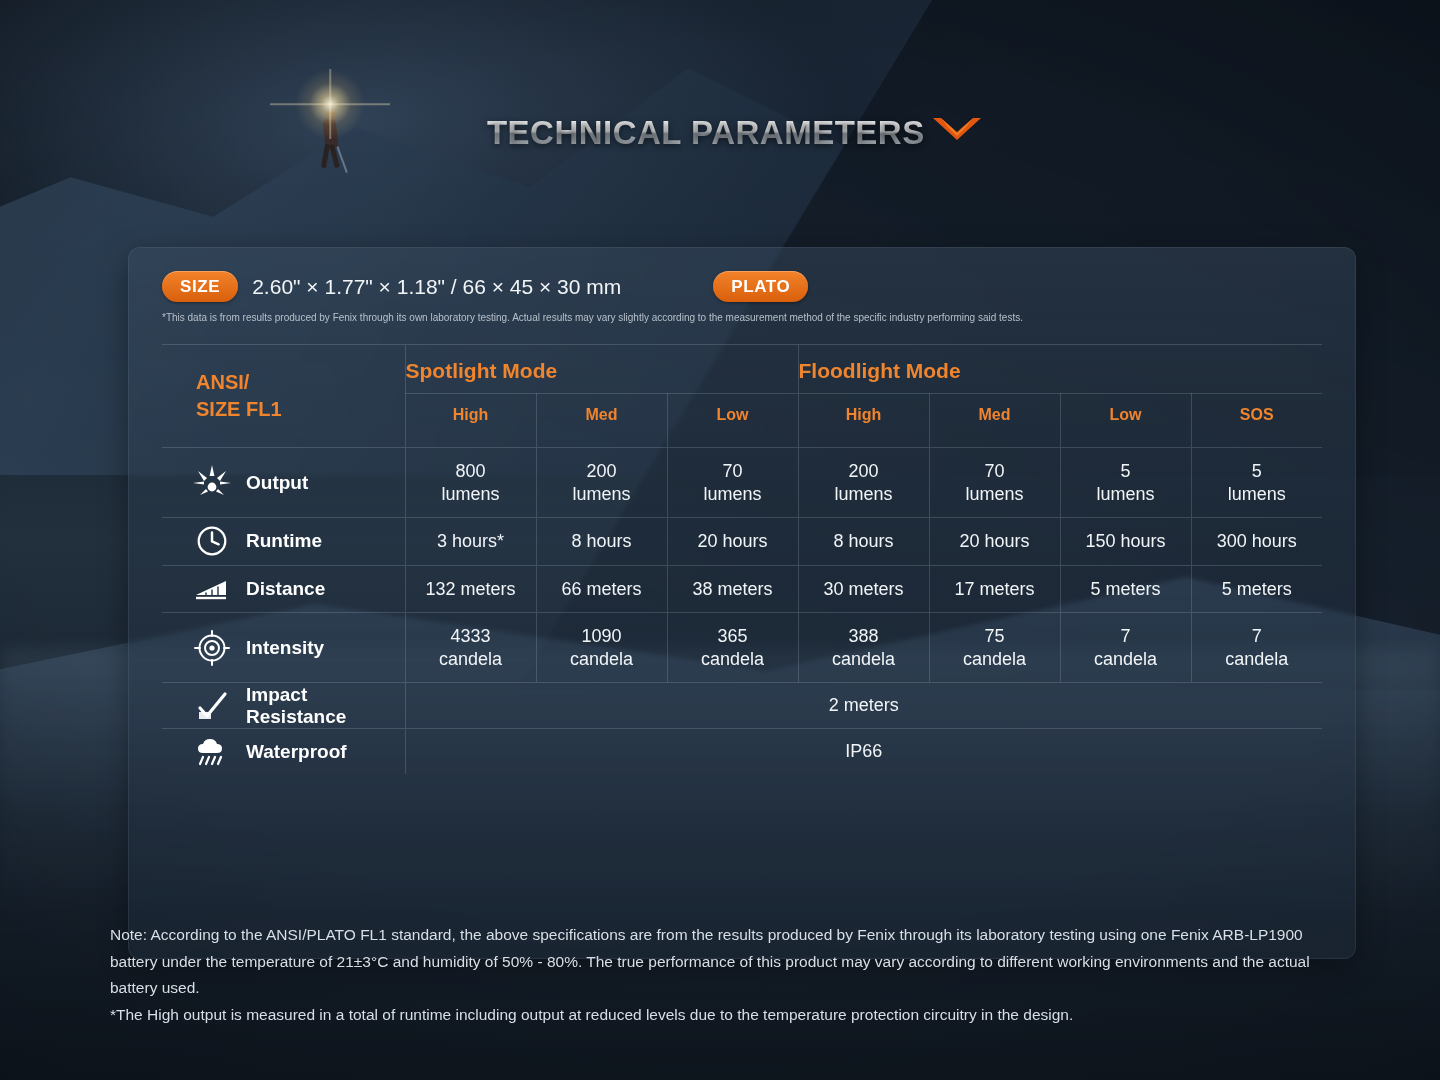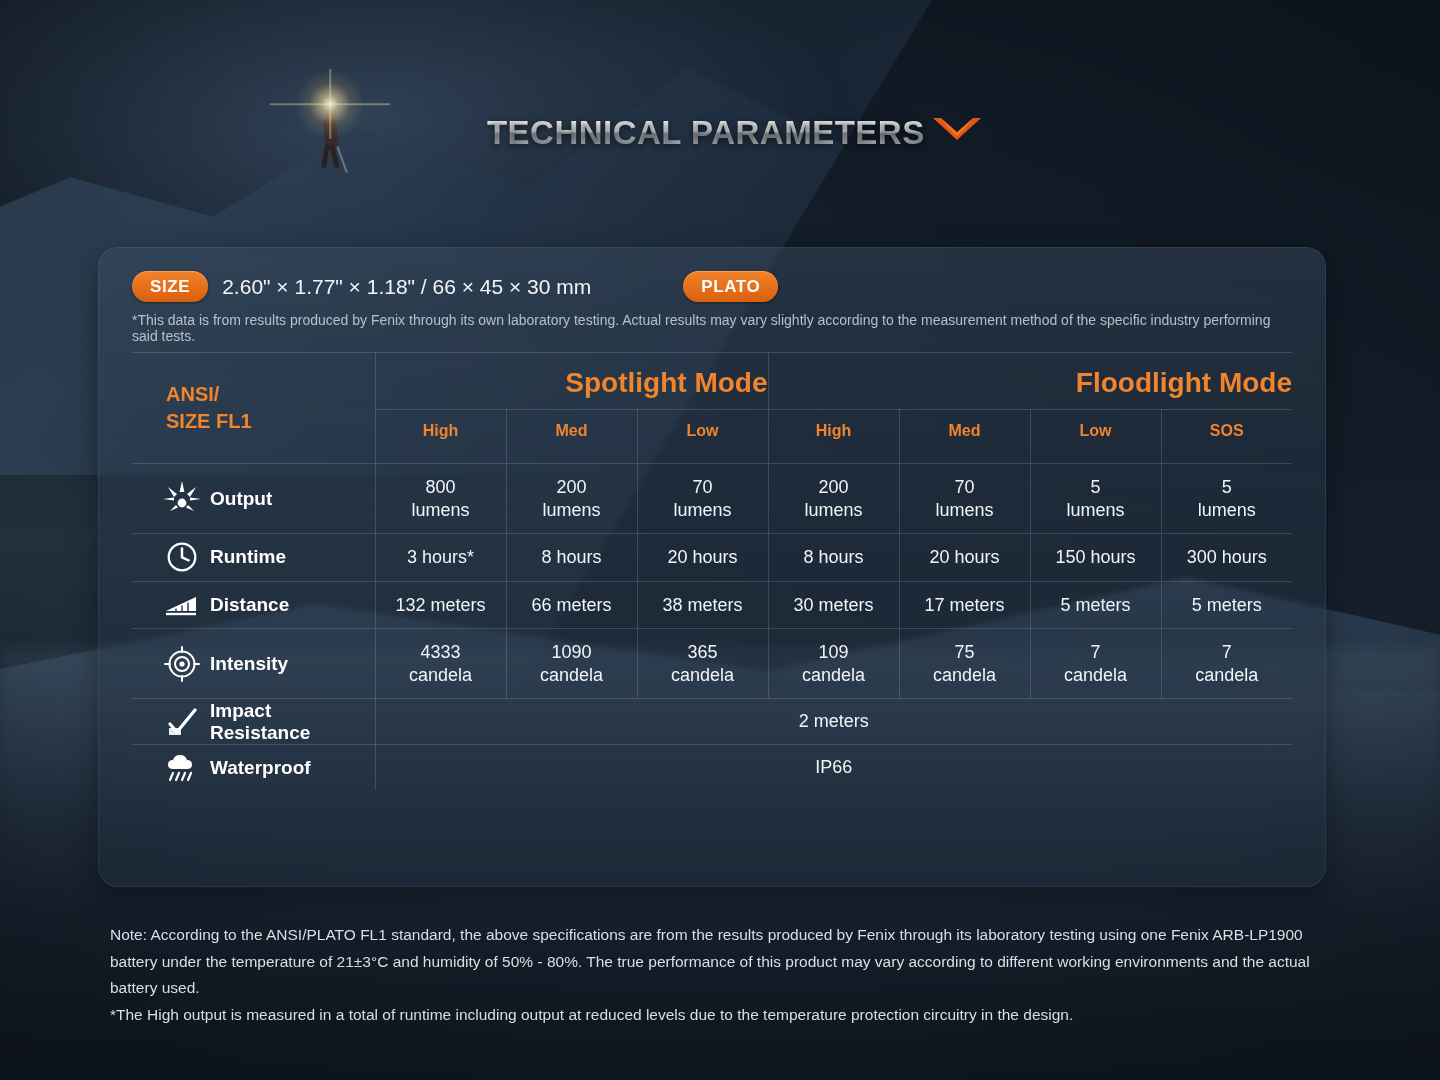--- a/index.html
+++ b/index.html
@@ -166,25 +166,25 @@
   }
   #chevron {
     margin: 16px auto 0;
     width: 56px;
     height: 30px;
   }
 
   
   #panel {
     position: absolute;
-    left: 98px;
+    left: 128px;
     top: 247px;
     width: 1228px;
-    height: 640px;
-    border-radius: 20px;
+    height: 712px;
+    border-radius: 12px;
     background: linear-gradient(to bottom, rgba(58,76,96,0.46), rgba(40,56,74,0.40) 45%, rgba(34,48,64,0.44));
     box-shadow: inset 0 0 0 1px rgba(180,200,220,0.10), 0 8px 28px rgba(0,0,0,0.35);
     backdrop-filter: blur(2px);
     color: #eef2f6;
   }
 
   .top-row {
     display: flex;
     align-items: center;
     padding: 24px 34px 0 34px;
@@ -208,24 +208,24 @@
   .pill-value {
     font-size: 21px;
     color: #f2f5f8;
     margin-left: 14px;
     white-space: nowrap;
   }
   .spacer-mid { width: 92px; }
 
   #disclaimer {
     margin: 10px 34px 0 34px;
-    font-size: 14px;
+    font-size: 10px;
     color: #c3ccd5;
     opacity: 0.92;
-    padding-bottom: 8px;
+    padding-bottom: 21px;
     border-bottom: 1px solid rgba(190,205,220,0.22);
   }
 
   
   table {
     width: calc(100% - 68px);
     margin: 0 34px;
     border-collapse: collapse;
     table-layout: fixed;
   }
@@ -244,39 +244,39 @@
   .ansi-cell {
     vertical-align: middle;
     padding: 16px 0 16px 34px;
     color: #f0852d;
     font-size: 20px;
     font-weight: bold;
     line-height: 1.35;
     border-bottom: 1px solid rgba(190,205,220,0.20);
   }
   .group-head {
-    text-align: right;
+    text-align: left;
     color: #f0852d;
-    font-size: 28px;
+    font-size: 21px;
     font-weight: bold;
     padding: 14px 0 10px;
     border-bottom: 1px solid rgba(190,205,220,0.20);
   }
   .mode-head {
     text-align: center;
     color: #f0852d;
     font-size: 16px;
     font-weight: bold;
     padding: 12px 0 23px;
   }
 
   .param-cell {
     display: flex;
     align-items: center;
-    gap: 8px;
+    gap: 14px;
     padding-left: 30px;
   }
   .param-icon {
     width: 40px;
     height: 40px;
     flex: 0 0 40px;
     display: flex;
     align-items: center;
     justify-content: center;
   }
@@ -476,21 +476,21 @@
                     <path d="M32 20 L37 20"></path>
                 </g>
               </svg>
             </span>
             <span class="param-label">Intensity</span>
           </div>
         </td>
         <td class="val vline"><span>4333</span><span class="u">candela</span></td>
         <td class="val vline"><span>1090</span><span class="u">candela</span></td>
         <td class="val vline"><span>365</span><span class="u">candela</span></td>
-        <td class="val vline"><span>109</span><span class="u">candela</span></td>
+        <td class="val vline"><span>388</span><span class="u">candela</span></td>
         <td class="val vline"><span>75</span><span class="u">candela</span></td>
         <td class="val vline"><span>7</span><span class="u">candela</span></td>
         <td class="val vline"><span>7</span><span class="u">candela</span></td>
       </tr>
 
       <tr class="row-line">
         <td>
           <div class="param-cell">
             <span class="param-icon">
               <svg viewBox="0 0 40 40" width="40" height="40">

